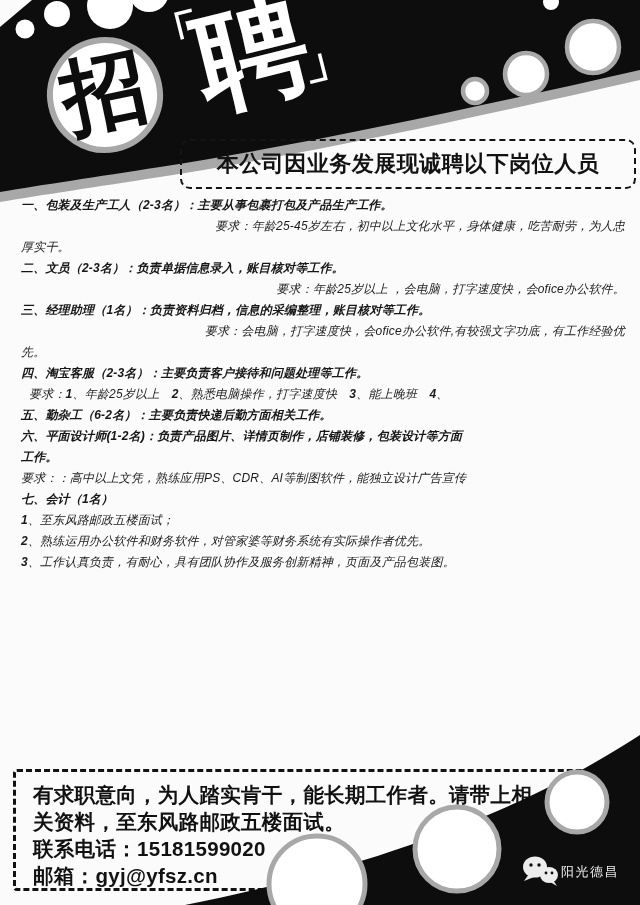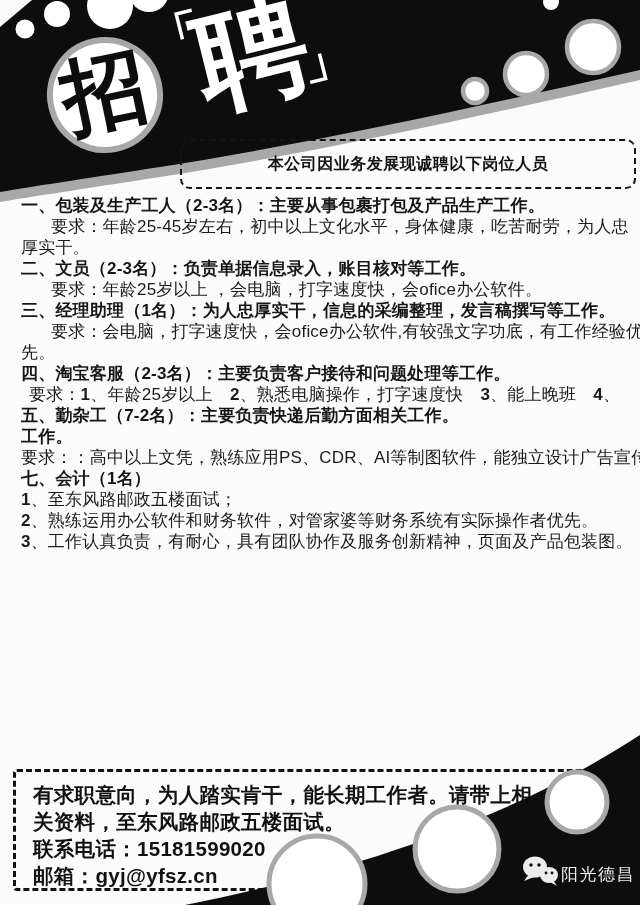--- a/index.html
+++ b/index.html
@@ -13,40 +13,40 @@
   .zhao-ch{font-size:84px;font-weight:900;color:#0d0d0d;line-height:1;margin-top:-6px;}
   .pin{position:absolute;left:196px;top:-2px;font-size:112px;font-weight:900;color:#ffffff;
        transform:rotate(-14deg);z-index:3;line-height:1;}
   .brk{position:absolute;font-size:52px;font-weight:900;color:#ffffff;z-index:3;line-height:1;
        transform:rotate(-14deg);}
   .brk-o{left:150px;top:12px;}
   .brk-c{left:300px;top:30px;}
   .titlebox{position:absolute;left:180px;top:139px;width:452px;height:46px;border:2px dashed #141414;
             border-radius:10px;display:flex;align-items:center;justify-content:center;z-index:2;
             background:transparent;}
-  .titlebox span{font-size:16px;font-weight:bold;letter-spacing:0.5px;color:#121212;white-space:nowrap;}
-  .body{position:absolute;left:21px;top:195px;width:604px;font-size:17px;line-height:21px;
-        letter-spacing:0.2px;z-index:1;}
+  .titlebox span{font-size:22px;font-weight:bold;letter-spacing:0.5px;color:#121212;white-space:nowrap;}
+  .body{position:absolute;left:21px;top:195px;width:604px;font-size:12px;line-height:21px;
+        letter-spacing:0.2px;z-index:1;font-style:italic;}
   .body p{margin:0;white-space:nowrap;}
   .h{font-weight:bold;color:#161616;}
-  .ind{padding-left:30px;}
+  .ind{padding-left:30px;text-align:right;}
   .ind4{padding-left:8px;}
   .out{margin-left:-13px;}
   .mtA{margin-top:7px;}
   .mtB{margin-top:13px;}
   .mtC{margin-top:17px;}
   .mtD{margin-top:16px;}
   .b{font-weight:bold;}
   .contact{position:absolute;left:13px;top:769px;width:606px;height:122px;border:3px dashed #121212;
            border-radius:4px;box-sizing:border-box;padding:9px 0 0 17px;z-index:2;}
   .contact p{margin:0;font-size:20.5px;font-weight:bold;line-height:27px;letter-spacing:0.3px;
              color:#111111;white-space:nowrap;}
   .ftr{position:absolute;left:0;top:690px;z-index:3;}
   .wx{position:absolute;left:520px;top:853px;z-index:4;}
-  .wm{position:absolute;left:561px;top:863px;z-index:4;font-size:17px;color:#ededed;
+  .wm{position:absolute;left:561px;top:863px;z-index:4;font-size:13px;color:#ededed;
       letter-spacing:1.5px;white-space:nowrap;}
 </style>
 </head>
 <body>
 
 <div class="poster">
 
   <svg class="hdr" width="640" height="210" viewBox="0 0 640 210">
     <path d="M0 0 H640 V80 C490 114 320 152 160 177 C95 187 42 195 0 202 Z" fill="#a8a8a8"></path>
     <path d="M0 0 H640 V70 C490 104 320 142 160 167 C95 177 42 185 0 192 Z" fill="#0d0d0d"></path>
@@ -73,29 +73,30 @@
   </div>
 
   <div class="body">
     <p class="h mtA">一、包装及生产工人（2-3名）：主要从事包裹打包及产品生产工作。</p>
     <p class="ind">要求：年龄25-45岁左右，初中以上文化水平，身体健康，吃苦耐劳，为人忠</p>
     <p class="out">厚实干。</p>
 
     <p class="h mtB">二、文员（2-3名）：负责单据信息录入，账目核对等工作。</p>
     <p class="ind">要求：年龄25岁以上 ，会电脑，打字速度快，会ofice办公软件。</p>
 
-    <p class="h mtB">三、经理助理（1名）：为人忠厚实干，信息的采编整理，发言稿撰写等工作。</p>
+    <p class="h mtB">三、经理助理（1名）：负责资料归档，信息的采编整理，账目核对等工作。</p>
     <p class="ind">要求：会电脑，打字速度快，会ofice办公软件,有较强文字功底，有工作经验优</p>
     <p class="out">先。</p>
 
     <p class="h mtB">四、淘宝客服（2-3名）：主要负责客户接待和问题处理等工作。</p>
     <p class="ind4"><span>要求：</span><span class="b">1</span><span>、年龄25岁以上　</span><span class="b">2</span><span>、熟悉电脑操作，打字速度快　</span><span class="b">3</span><span>、能上晚班　</span><span class="b">4</span><span>、</span></p>
 
-    <p class="h mtC">五、勤杂工（7-2名）：主要负责快递后勤方面相关工作。</p>
+    <p class="h mtC">五、勤杂工（6-2名）：主要负责快递后勤方面相关工作。</p>
 
+    <p class="h mtD">六、平面设计师(1-2名)：负责产品图片、详情页制作，店铺装修，包装设计等方面</p>
     <p class="h">工作。</p>
     <p>要求：：高中以上文凭，熟练应用PS、CDR、AI等制图软件，能独立设计广告宣传</p>
 
     <p class="h mtB">七、会计（1名）</p>
     <p><span class="b">1</span><span>、至东风路邮政五楼面试；</span></p>
     <p><span class="b">2</span><span>、熟练运用办公软件和财务软件，对管家婆等财务系统有实际操作者优先。</span></p>
     <p><span class="b">3</span><span>、工作认真负责，有耐心，具有团队协作及服务创新精神，页面及产品包装图。</span></p>
   </div>
 
   <div class="contact">

